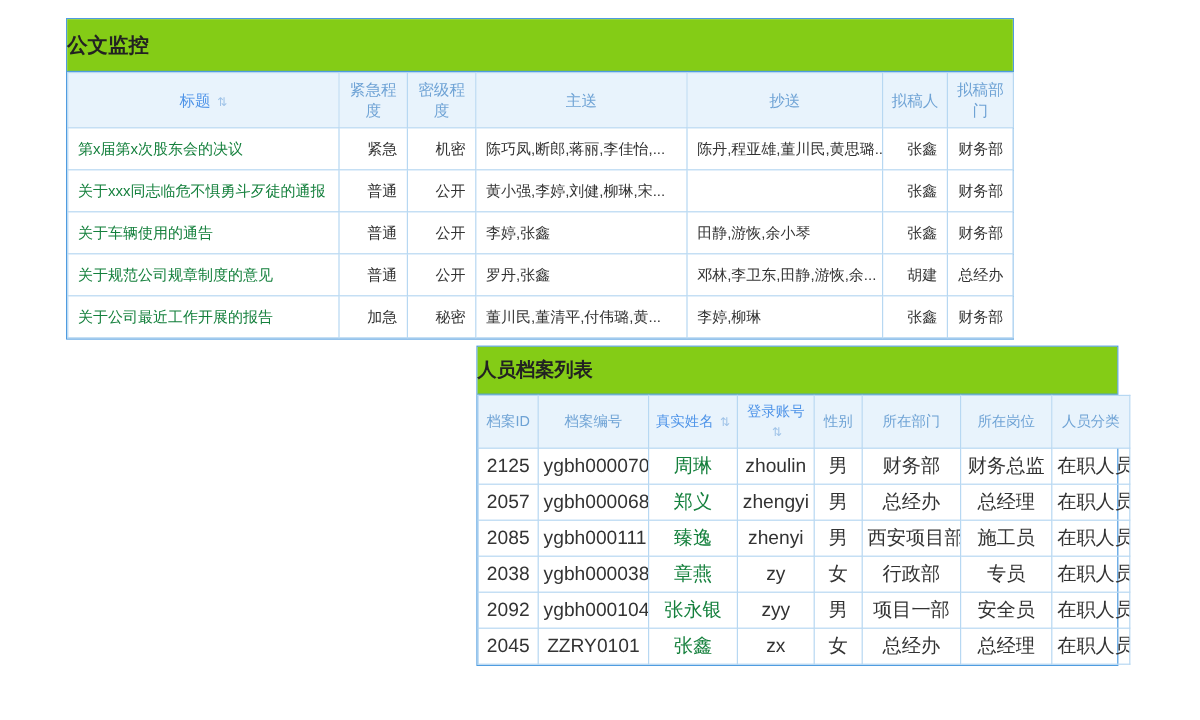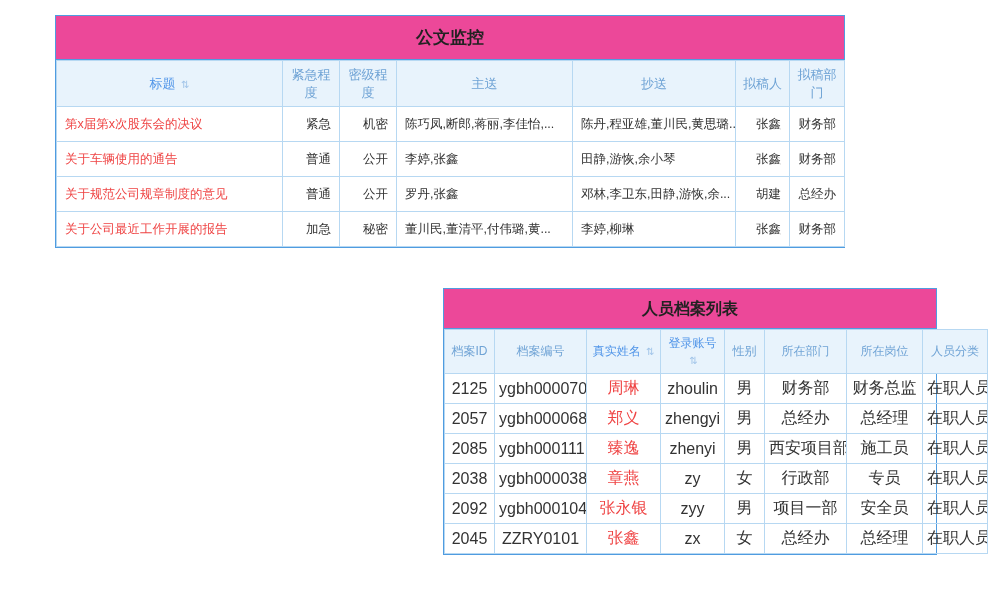--- a/index.html
+++ b/index.html
@@ -9,29 +9,29 @@
     position: relative;
     font-family: "Liberation Sans", sans-serif;
     color: #333;
   }
   .panel {
     position: absolute;
     background: #fff;
     border: 1px solid #4f9ce0;
   }
   .panel-title {
-    text-align: center;
+    text-align: left;
     font-weight: bold;
     color: #222;
     border-bottom: 1px solid #4f9ce0;
-    background: #ec4899;
+    background: #84cc16;
   }
   #doc-panel { left: 55px; top: 15px; width: 790px; }
   #doc-panel .panel-title { height: 44px; line-height: 44px; font-size: 17px; }
-  #personnel-panel { left: 443px; top: 288px; width: 494px; }
+  #personnel-panel { left: 397px; top: 288px; width: 535px; }
   #personnel-panel .panel-title { height: 40px; line-height: 40px; font-size: 16px; }
 
   table { border-collapse: collapse; table-layout: fixed; width: 100%; }
   th, td { border: 1px solid #b7d8f2; overflow: hidden; }
   th {
     background: #e8f3fc;
     color: #6fa3d5;
     font-weight: normal;
     text-align: center;
     vertical-align: middle;
@@ -42,21 +42,21 @@
   .sort-icon { font-size: 10px; color: #9fc3e8; margin-left: 2px; }
 
   #doc-panel th { height: 46px; font-size: 13px; }
   #doc-panel td { height: 35px; font-size: 12.5px; padding: 4px 8px; white-space: nowrap; }
   #doc-panel td.c { text-align: right; }
   #doc-panel td.l { text-align: left; }
 
   #personnel-panel th { height: 44px; font-size: 12px; }
   #personnel-panel td { height: 30px; font-size: 16px; text-align: center; padding: 2px 4px; white-space: nowrap; }
 
-  a.cell-link { color: #ef4444; text-decoration: none; cursor: pointer; text-align: center; }
+  a.cell-link { color: #15803d; text-decoration: none; cursor: pointer; text-align: center; }
 </style>
 </head>
 <body>
 
 <div class="panel" id="doc-panel">
   <div class="panel-title">公文监控</div>
   <table>
     <colgroup>
       <col style="width:226px">
         <col style="width:57px">
@@ -80,20 +80,29 @@
         <th>拟稿部门</th>
       </tr>
     </thead>
     <tbody>
       <tr>
         <td class="l"><a class="cell-link">第x届第x次股东会的决议</a></td>
         <td class="c">紧急</td>
         <td class="c">机密</td>
         <td class="l">陈巧凤,断郎,蒋丽,李佳怡,...</td>
         <td class="l">陈丹,程亚雄,董川民,黄思璐...</td>
+        <td class="c">张鑫</td>
+        <td class="c">财务部</td>
+      </tr>
+      <tr>
+        <td class="l"><a class="cell-link">关于xxx同志临危不惧勇斗歹徒的通报</a></td>
+        <td class="c">普通</td>
+        <td class="c">公开</td>
+        <td class="l">黄小强,李婷,刘健,柳琳,宋...</td>
+        <td class="l"></td>
         <td class="c">张鑫</td>
         <td class="c">财务部</td>
       </tr>
       <tr>
         <td class="l"><a class="cell-link">关于车辆使用的通告</a></td>
         <td class="c">普通</td>
         <td class="c">公开</td>
         <td class="l">李婷,张鑫</td>
         <td class="l">田静,游恢,余小琴</td>
         <td class="c">张鑫</td>

